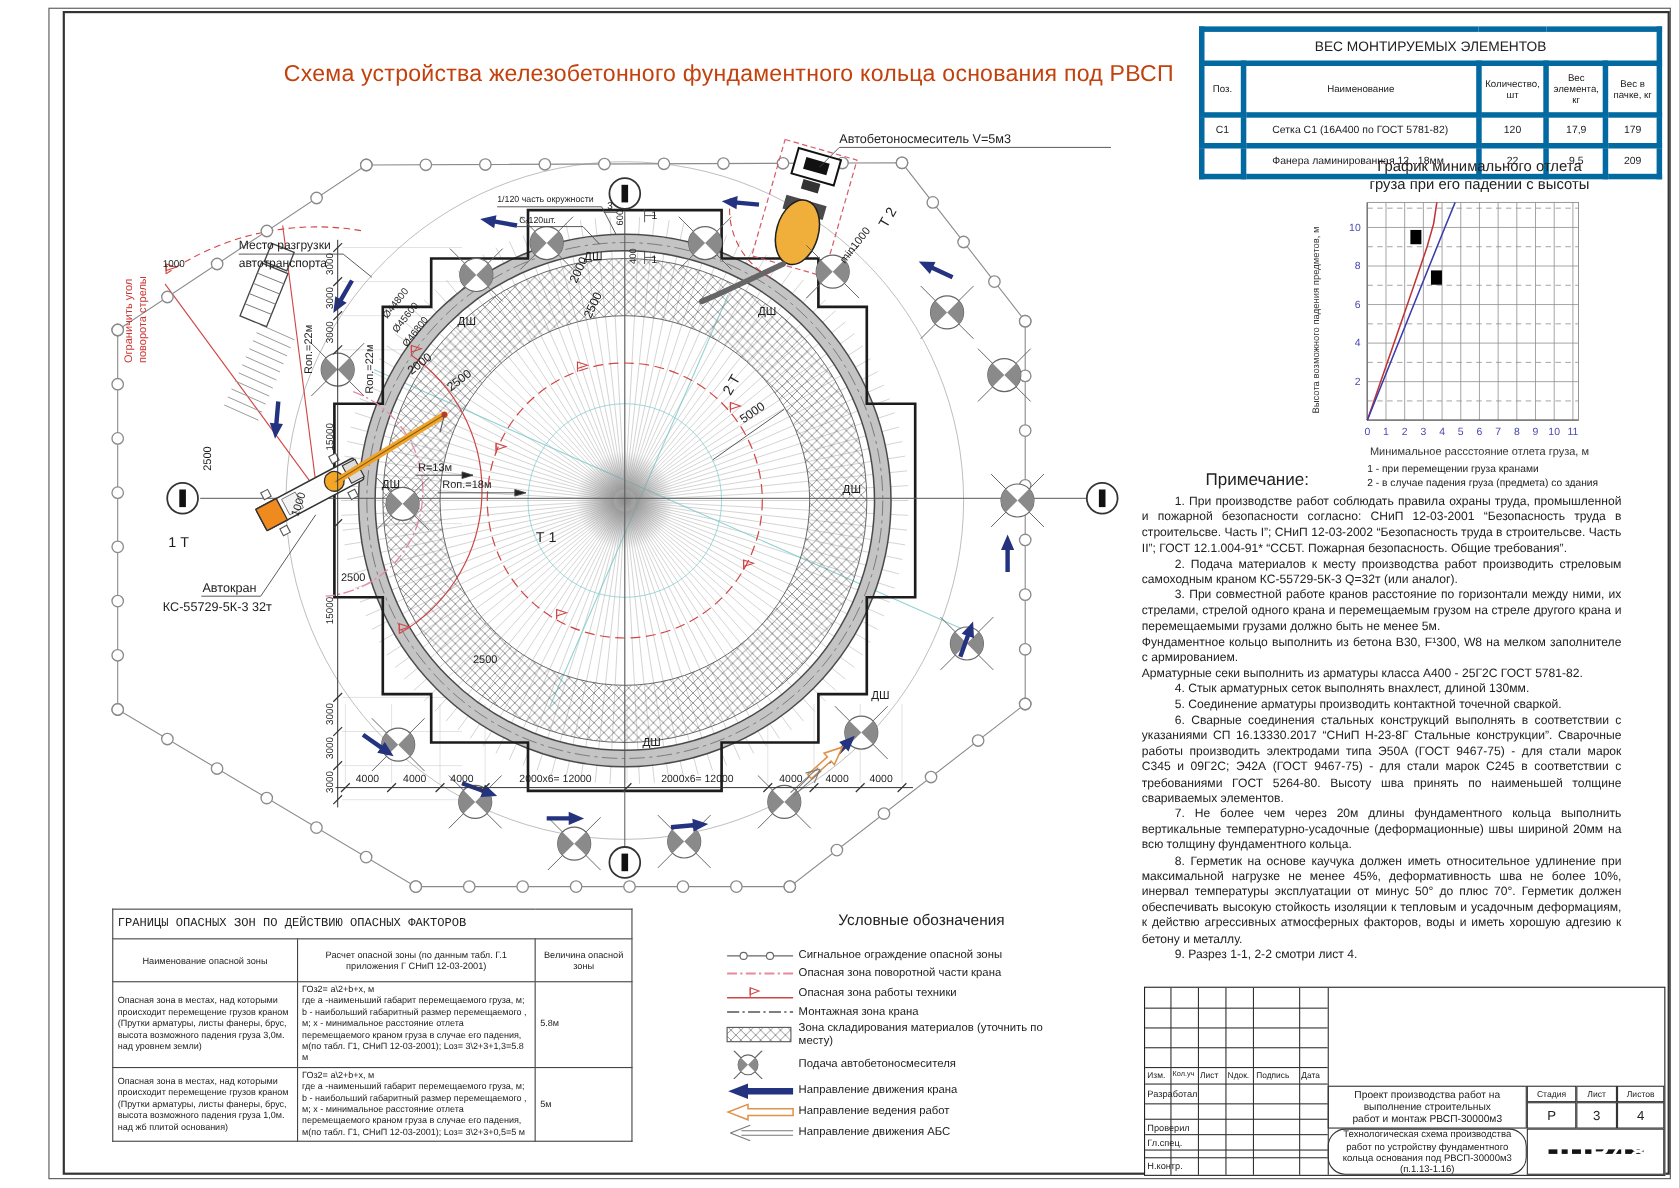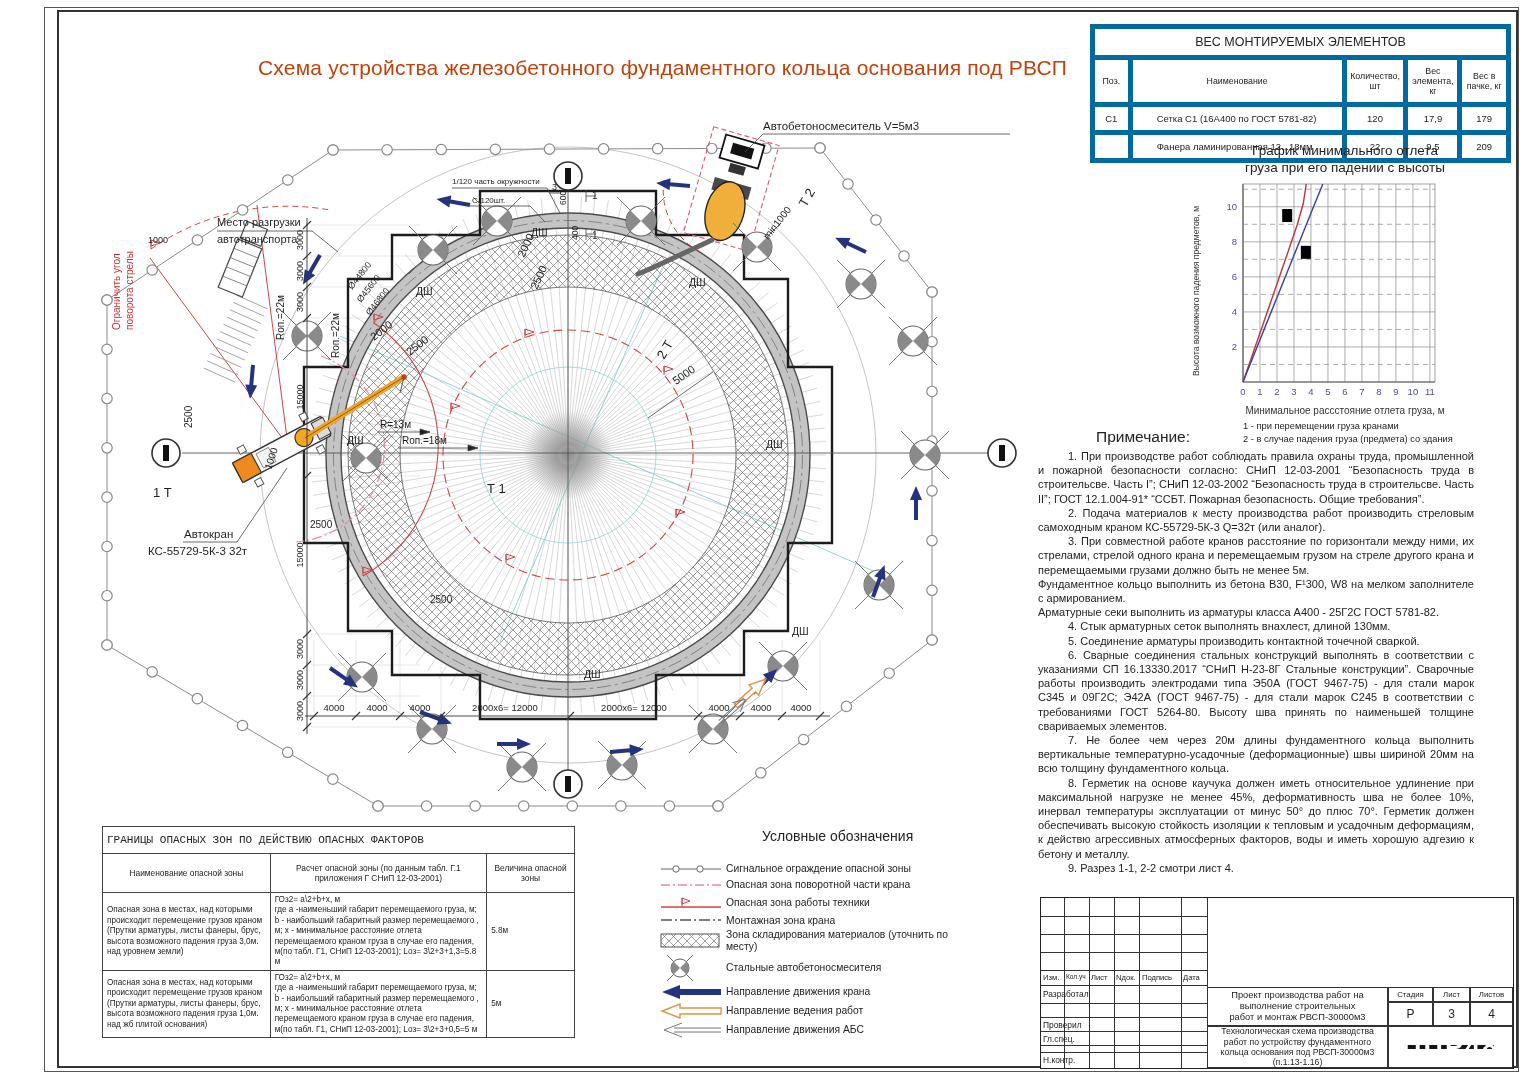--- a/index.html
+++ b/index.html
@@ -837,21 +837,21 @@
     <div class="lg-row">
       <svg class="lg-sym" width="62" height="26">
           <g transform="translate(20,13)">
             <line x1="-13" y1="-13" x2="13" y2="13" stroke="#666"></line>
             <line x1="-13" y1="13" x2="13" y2="-13" stroke="#666"></line>
             <circle r="9" fill="#fff" stroke="#666"></circle>
             <path d="M0,0 L-6.4,-6.4 A9,9 0 0 0 -6.4,6.4 Z" fill="#8a8a8a"></path>
             <path d="M0,0 L6.4,-6.4 A9,9 0 0 1 6.4,6.4 Z" fill="#8a8a8a"></path>
           </g>
         </svg>
-      <span class="lg-lab">Стальные автобетоносмесителя</span>
+      <span class="lg-lab">Подача автобетоносмесителя</span>
     </div>
     <div class="lg-row">
       <svg class="lg-sym" width="62" height="16">
           <path d="M61,5 L20,5 L20,1 L2,8 L20,15 L20,11 L61,11 Z" fill="#24337f"></path>
         </svg>
       <span class="lg-lab">Направление движения крана</span>
     </div>
     <div class="lg-row">
       <svg class="lg-sym" width="62" height="16">
           <path d="M61,5 L20,5 L20,1 L2,8 L20,15 L20,11 L61,11 Z" fill="#fff" stroke="#e0924a" stroke-width="1.4"></path>
@@ -898,18 +898,18 @@
     <div class="lab" style="left:2px;top:136px;font-size:8.4px;">Гл.спец.</div>
     <div class="lab" style="left:2px;top:157px;font-size:8.4px;">Н.контр.</div>
 
     <div class="cell" style="left:166px;top:89px;width:181px;height:39px;font-size:9.3px;line-height:11px;padding:1px 19px;">Проект производства работ на выполнение строительных работ и монтаж РВСП-30000м3</div>
     <div class="cell" style="left:347px;top:89px;width:45px;height:15px;font-size:7.8px;">Стадия</div>
     <div class="cell" style="left:392px;top:89px;width:37px;height:15px;font-size:7.8px;">Лист</div>
     <div class="cell" style="left:429px;top:89px;width:43px;height:15px;font-size:7.8px;">Листов</div>
     <div class="cell" style="left:347px;top:104px;width:45px;height:24px;font-size:12px;">Р</div>
     <div class="cell" style="left:392px;top:104px;width:37px;height:24px;font-size:12px;">3</div>
     <div class="cell" style="left:429px;top:104px;width:43px;height:24px;font-size:12px;">4</div>
-    <div class="cell" style="left:166px;top:128px;width:181px;height:42px;font-size:8.7px;line-height:10.4px;padding:1px 4px;">Технологическая схема производства работ по устройству фундаментного кольца основания под РВСП-30000м3 (п.1.13-1.16)</div>
+    <div class="cell" style="left:166px;top:128px;width:181px;height:42px;font-size:8.7px;line-height:10.4px;padding:1px 4px;border-radius:16px;">Технологическая схема производства работ по устройству фундаментного кольца основания под РВСП-30000м3 (п.1.13-1.16)</div>
     <div class="cell" style="left:347px;top:128px;width:125px;height:42px;padding:18px;">
       <div class="logo" style="width:100%;height:100%;">ППР48</div>
     </div>
   </div>
 </div>
 
 </body></html>

